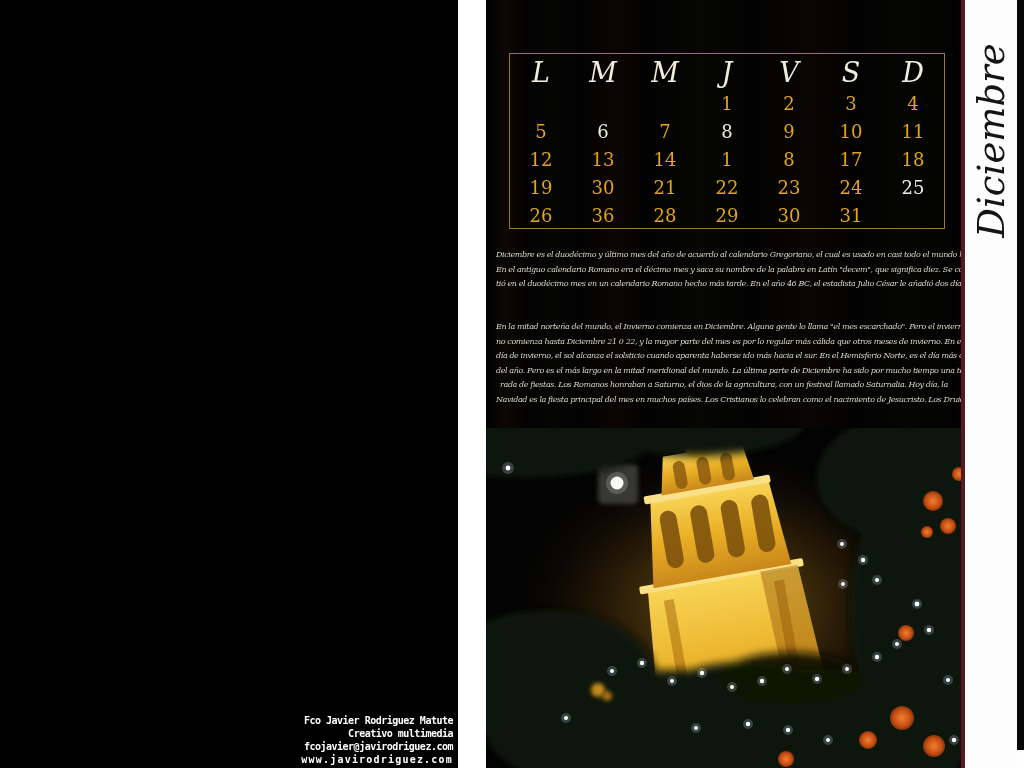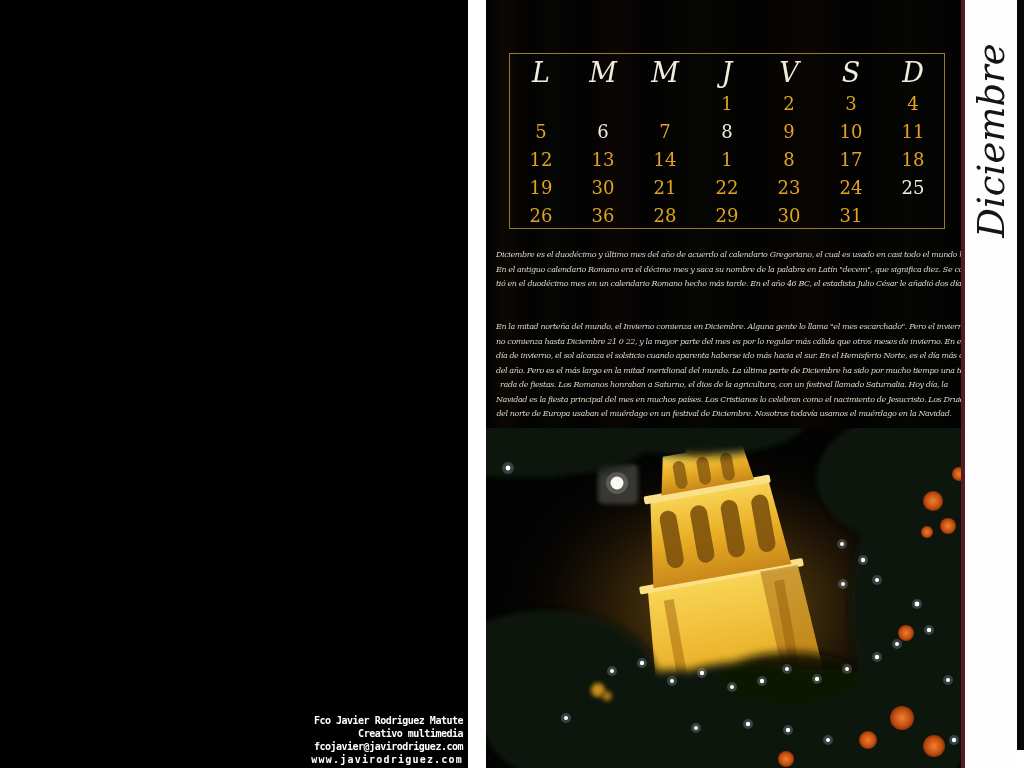--- a/index.html
+++ b/index.html
@@ -1,19 +1,19 @@
 <!DOCTYPE html>
 <html><head>
 <meta charset="utf-8">
 <style>
   html,body{margin:0;padding:0;background:#ffffff;width:1024px;height:768px;overflow:hidden;}
   .page{position:relative;width:1024px;height:768px;background:#ffffff;font-family:"Liberation Sans",sans-serif;}
 
   
-  .left-panel{position:absolute;left:0;top:0;width:458px;height:768px;background:#000;padding-left:10px;}
+  .left-panel{position:absolute;left:0;top:0;width:458px;height:768px;background:#000;}
   .credits{position:absolute;right:5px;bottom:2px;text-align:right;color:#ffffff;
            font-family:"DejaVu Sans Mono",monospace;font-size:10px;font-weight:bold;
            line-height:13px;letter-spacing:-0.5px;}
   .cline{white-space:pre;}
   .cline.spaced{letter-spacing:1.2px;}
 
   
   .right-panel{position:absolute;left:486px;top:0;width:476px;height:768px;background:#020202;overflow:hidden;}
   .streaks{position:absolute;left:0;top:0;width:476px;height:768px;pointer-events:none;background:
     linear-gradient(90deg, rgba(40,24,8,0) 0%, rgba(48,28,10,.22) 4%, rgba(0,0,0,0) 9%,
@@ -126,21 +126,20 @@
       <div class="pline">tió en el duodécimo mes en un calendario Romano hecho más tarde. En el año 46 BC, el estadista Julio César le añadió dos días a</div>
     </div>
 
     <div class="para para2">
       <div class="pline">En la mitad norteña del mundo, el Invierno comienza en Diciembre. Alguna gente lo llama "el mes escarchado". Pero el invierno</div>
       <div class="pline">no comienza hasta Diciembre 21 0 22, y la mayor parte del mes es por lo regular más cálida que otros meses de invierno. En el primer</div>
       <div class="pline">día de invierno, el sol alcanza el solsticio cuando aparenta haberse ido más hacia el sur. En el Hemisferio Norte, es el día más corto</div>
       <div class="pline">del año. Pero es el más largo en la mitad meridional del mundo. La última parte de Diciembre ha sido por mucho tiempo una tempo-</div>
       <div class="pline">rada de fiestas. Los Romanos honraban a Saturno, el dios de la agricultura, con un festival llamado Saturnalia. Hoy día, la</div>
       <div class="pline">Navidad es la fiesta principal del mes en muchos países. Los Cristianos lo celebran como el nacimiento de Jesucristo. Los Druidas</div>
-      <div class="pline">del norte de Europa usaban el muérdago en un festival de Diciembre. Nosotros todavía usamos el muérdago en la Navidad.</div>
     </div>
 
     <div class="photo">
       <svg width="476" height="340" viewBox="0 0 476 340">
         <defs>
           <linearGradient id="tg" x1="0" y1="0" x2="0" y2="1">
             <stop offset="0" stop-color="#f8d455"></stop>
             <stop offset="0.5" stop-color="#e9ae25"></stop>
             <stop offset="1" stop-color="#c9881a"></stop>
           </linearGradient>

